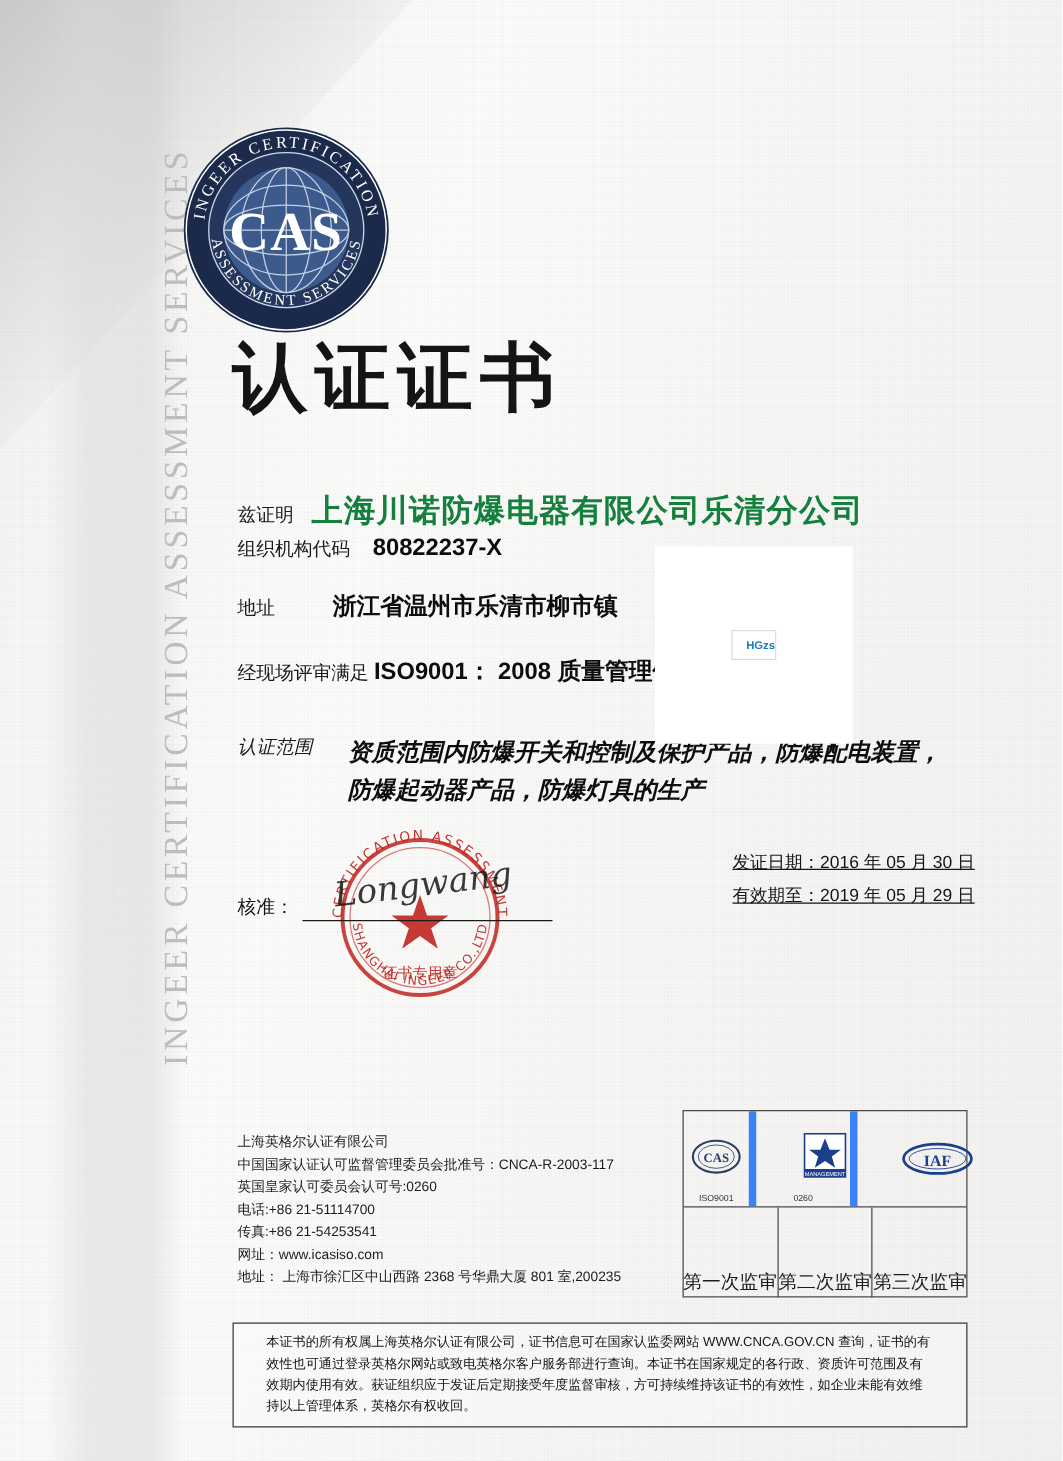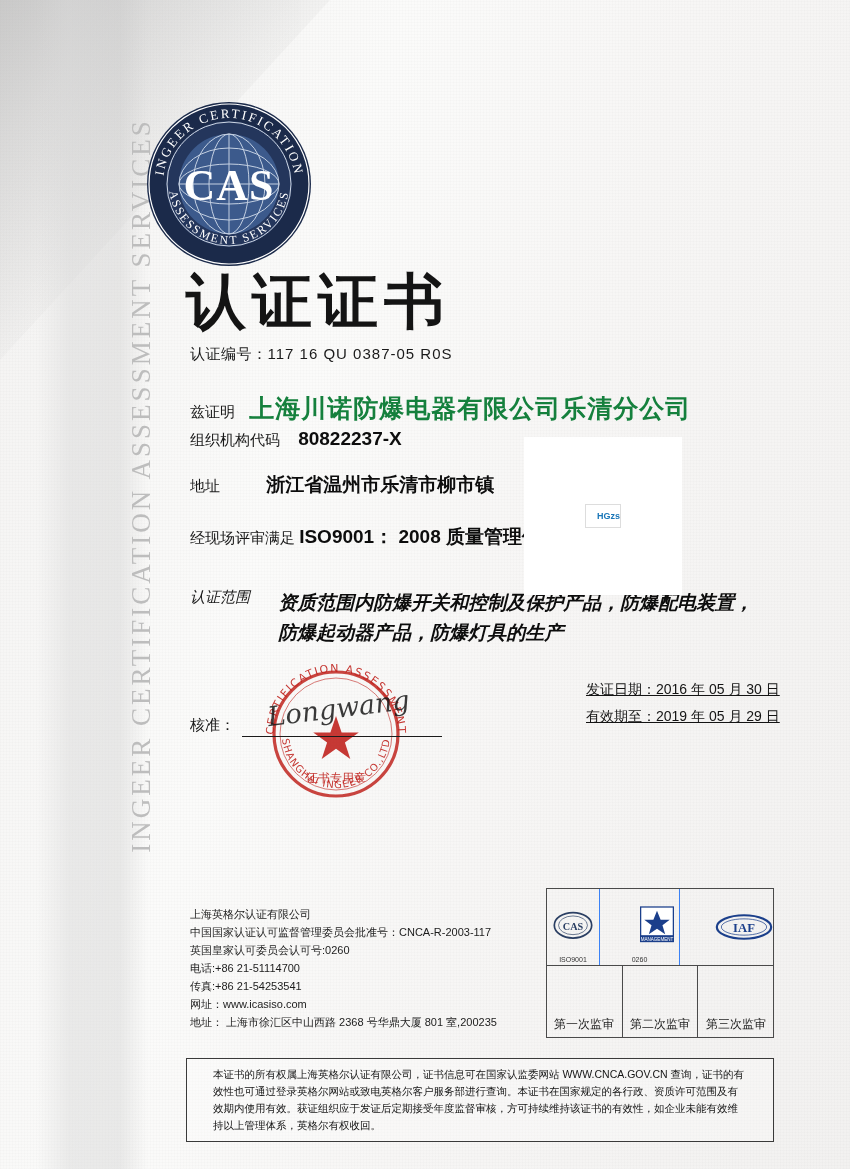--- a/index.html
+++ b/index.html
@@ -207,21 +207,21 @@
     display: flex;
     border-bottom: 1px solid #4a4a4a;
   }
   .acc-cell {
     flex: 1 1 0;
     position: relative;
     display: flex;
     align-items: center;
     justify-content: center;
   }
-  .acc-cell + .acc-cell { border-left: 1px solid #3b82f6; padding-left: 35px; }
+  .acc-cell + .acc-cell { border-left: 6px solid #3b82f6; padding-left: 35px; }
   .acc-caption {
     position: absolute;
     bottom: 2px; left: 0; right: 0;
     text-align: center;
     font-size: 7px;
     color: #333;
   }
   .acc-bottom {
     height: 72px;
     display: flex;
@@ -233,21 +233,21 @@
   .acc-bcell + .acc-bcell { border-left: 1px solid #4a4a4a; }
   .surv-row {
     position: absolute;
     left: 546px; top: 1016px;
     width: 228px;
     display: flex;
   }
   .surv-row span {
     flex: 1 1 0;
     text-align: center;
-    font-size: 12px;
+    font-size: 15px;
     color: #1c1c1c;
   }
 
   
   .legal {
     position: absolute;
     left: 186px; top: 1058px;
     width: 588px;
     border: 1px solid #3a3a3a;
     padding: 7px 26px;
@@ -300,23 +300,20 @@
       </text>
       <text font-family="Liberation Serif, serif" font-size="12" fill="#ffffff" letter-spacing="2">
         <textPath href="#arcBot" startOffset="50%" text-anchor="middle">ASSESSMENT  SERVICES</textPath>
       </text>
       <text x="86" y="102" text-anchor="middle" font-family="Liberation Serif, serif" font-size="44" font-weight="bold" fill="#ffffff" letter-spacing="1">CAS</text>
     </svg>
   </div>
 
   <div class="cert-title">认证证书</div>
 
-  <div class="cert-no">
-    <span>认证编号：</span><span class="val">117 16 QU 0387-05 R0S</span>
-  </div>
 
   <div class="row" id="r-company">
     <span class="lbl">兹证明</span>
     <span class="val-big">上海川诺防爆电器有限公司乐清分公司</span>
   </div>
 
   <div class="row" id="r-code">
     <span class="lbl">组织机构代码</span>
     <span class="val-mid" style="margin-left:14px;">80822237-X</span>
   </div>

